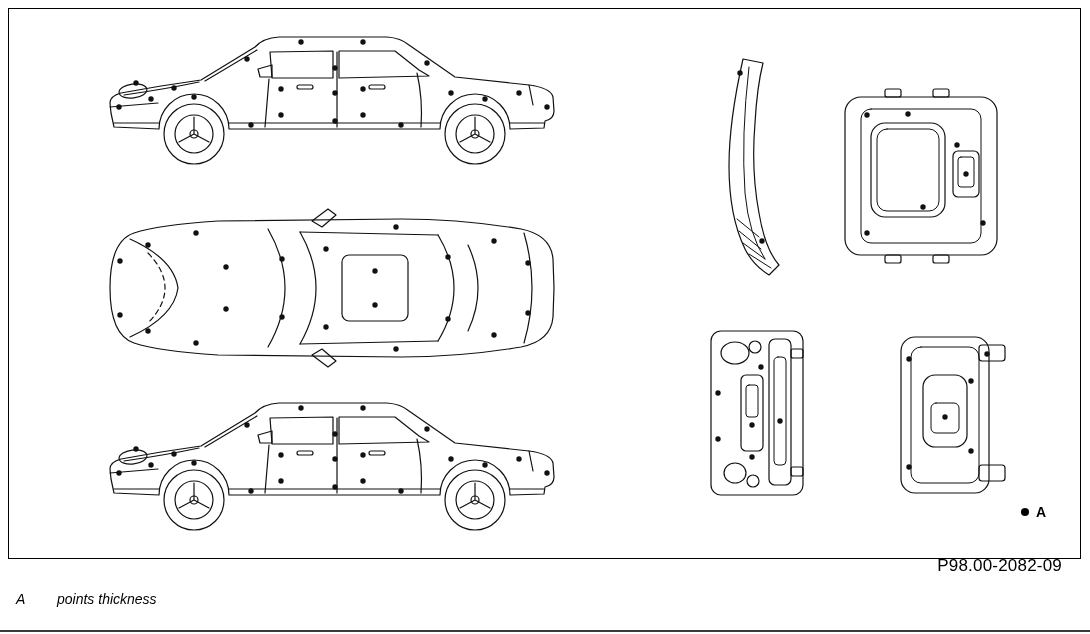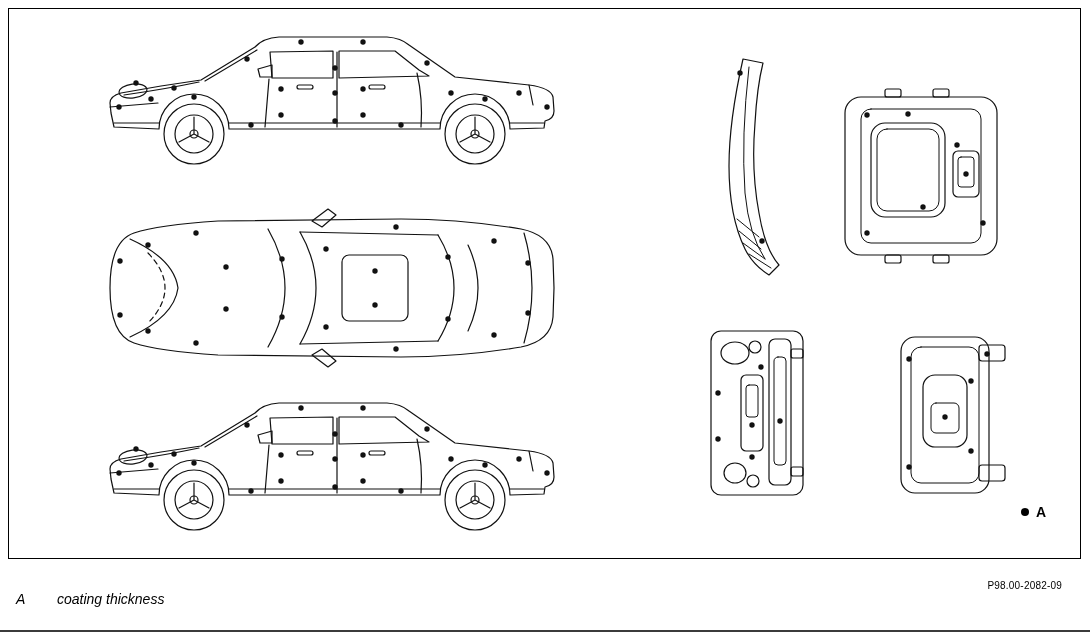--- a/index.html
+++ b/index.html
@@ -7,21 +7,21 @@
         font-family:"Liberation Sans","DejaVu Sans",sans-serif;color:#000;}
   .frame{position:absolute;left:8px;top:8px;width:1071px;height:549px;border:1px solid #000;background:#fff;}
   .view{position:absolute;}
   svg{display:block;}
   .art{stroke:#111;stroke-width:1.2;fill:none;stroke-linejoin:round;stroke-linecap:round;}
   .thin{stroke:#111;stroke-width:1;fill:none;}
   .dotpt{fill:#111;stroke:none;}
   .legend{position:absolute;left:1012px;top:495px;display:flex;align-items:center;gap:7px;
           font-weight:bold;font-size:14px;}
   .legend .marker{width:8px;height:8px;border-radius:50%;background:#000;display:inline-block;}
-  .figure-number{position:absolute;top:580px;right:28px;font-size:10px;letter-spacing:.2px;}
+  .figure-number{position:absolute;top:556px;right:28px;font-size:17px;letter-spacing:.2px;}
   .caption{position:absolute;left:16px;top:591px;display:flex;font-style:italic;font-size:14px;line-height:1.22;}
   .caption .cap-label{width:41px;}
   .bottom-rule{position:absolute;left:0;top:630px;width:1090px;height:2px;background:#3b3b3b;}
 </style>
 </head>
 <body>
 
 <div class="page">
 
   <div class="frame">
@@ -218,19 +218,19 @@
       <span>A</span>
     </div>
 
   </div>
 
   <div class="figure-number">P98.00-2082-09</div>
 
   <div class="caption">
     <div class="cap-label">A</div>
     <div>
-      <div>coating thickness</div>
+      <div>points thickness</div>
     </div>
   </div>
 
   <div class="bottom-rule"></div>
 
 </div>
 
 </body></html>

